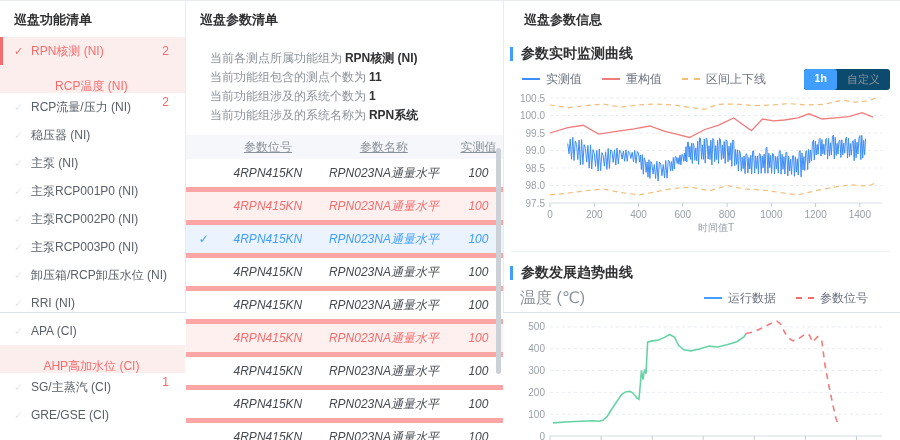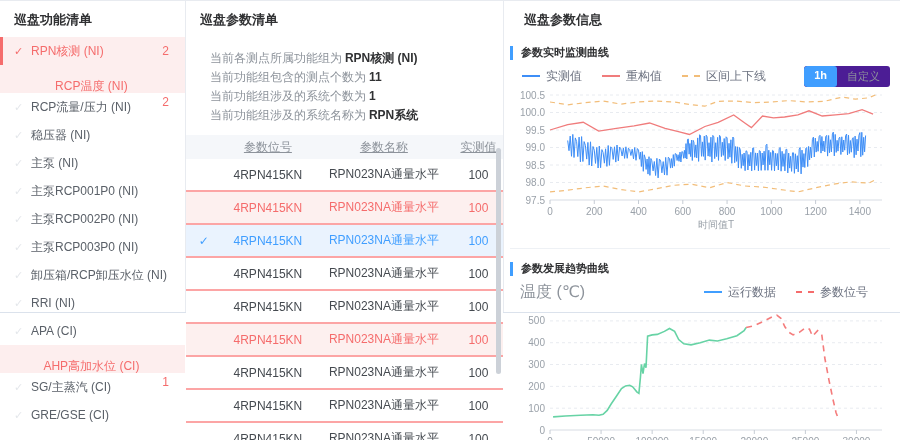--- a/index.html
+++ b/index.html
@@ -24,40 +24,40 @@
 
   
   .middle { width:320px; border-right:1px solid #e8ebf0; position:relative; }
   .info-lines { margin-top:16px; padding-left:24px; }
   .info-line { font-size:12px; color:#8d939b; line-height:19px; }
   .info-line b { color:#303133; font-weight:600; margin-left:3px; }
   .ptable { margin-top:10px; }
   .trow { display:grid; grid-template-columns:36px 92px 140px 1fr; align-items:center; }
   .thead { height:24px; background:#f5f7fa; font-size:12px; color:#8d939b; }
   .thead .tcell { text-align:center;text-decoration:underline; }
-  .tbody .trow { height:33px; font-size:12px; color:#454a50; border-bottom:2px solid #fca5a5;
-    cursor:pointer; background:#fff; }
+  .tbody .trow { height:33px; font-size:12px; color:#454a50; border-bottom:5px solid #fca5a5;
+    cursor:pointer; background:#fff;font-style:italic; }
   .tcell { text-align:center; overflow:hidden; white-space:nowrap; }
   .trow .rcheck { font-size:12px; color:transparent; }
   .trow.alert { background:#fdf0ef; color:#f56c6c; }
   .trow.selected { background:#eaf3fe; color:#409eff; }
   .trow.selected .rcheck { color:#409eff; }
   .tscroll-track { position:absolute; right:2px; top:147px; bottom:4px; width:5px;
     background:#f3f4f6; border-radius:3px; }
   .tscroll-thumb { position:absolute; top:0; width:5px; height:226px; background:#ccd1d8; border-radius:3px; }
 
   
   .right { flex:1; padding:0 10px 0 6px; }
   .sec-head { display:flex; align-items:center; margin:12px 0 4px 0; }
   .sec-bar { width:3px; height:14px; background:#409eff; margin-right:8px; flex:none; }
-  .sec-title { font-size:11px; font-weight:600; color:#303133; }
+  .sec-title { font-size:14px; font-weight:600; color:#303133; }
   .legend-row { display:flex; align-items:center; padding-left:12px; margin:6px 0 2px 0; height:20px; }
   .legend-item { display:flex; align-items:center; font-size:12px; color:#6c7280; margin-right:20px; cursor:pointer; }
   .legend-swatch { width:18px; height:0; border-top:2px solid; margin-right:6px; }
-  .range-group { margin-left:auto; display:flex; background:#4c1d95; border-radius:3px; overflow:hidden; }
+  .range-group { margin-left:auto; display:flex; background:#0c4a6e; border-radius:3px; overflow:hidden; }
   .range-btn { font-size:11px; padding:3px 10px; color:#8d939b; cursor:pointer; }
   .range-btn.active { background:#409eff; color:#fff; border-radius:3px; font-weight:600; }
   .sec-divider { border-top:1px solid #eef1f5; margin-top:6px; }
   .trend-meta { display:flex; align-items:center; padding:4px 2px 0 10px; height:20px; }
   .ylabel { font-size:16px; color:#8d939b; }
   .trend-meta .legend-wrap { margin-left:auto; display:flex; }
   .chart-box { padding-left:4px; }
   svg text { font-family:"Liberation Sans","DejaVu Sans",sans-serif; }
 </style>
 </head>

